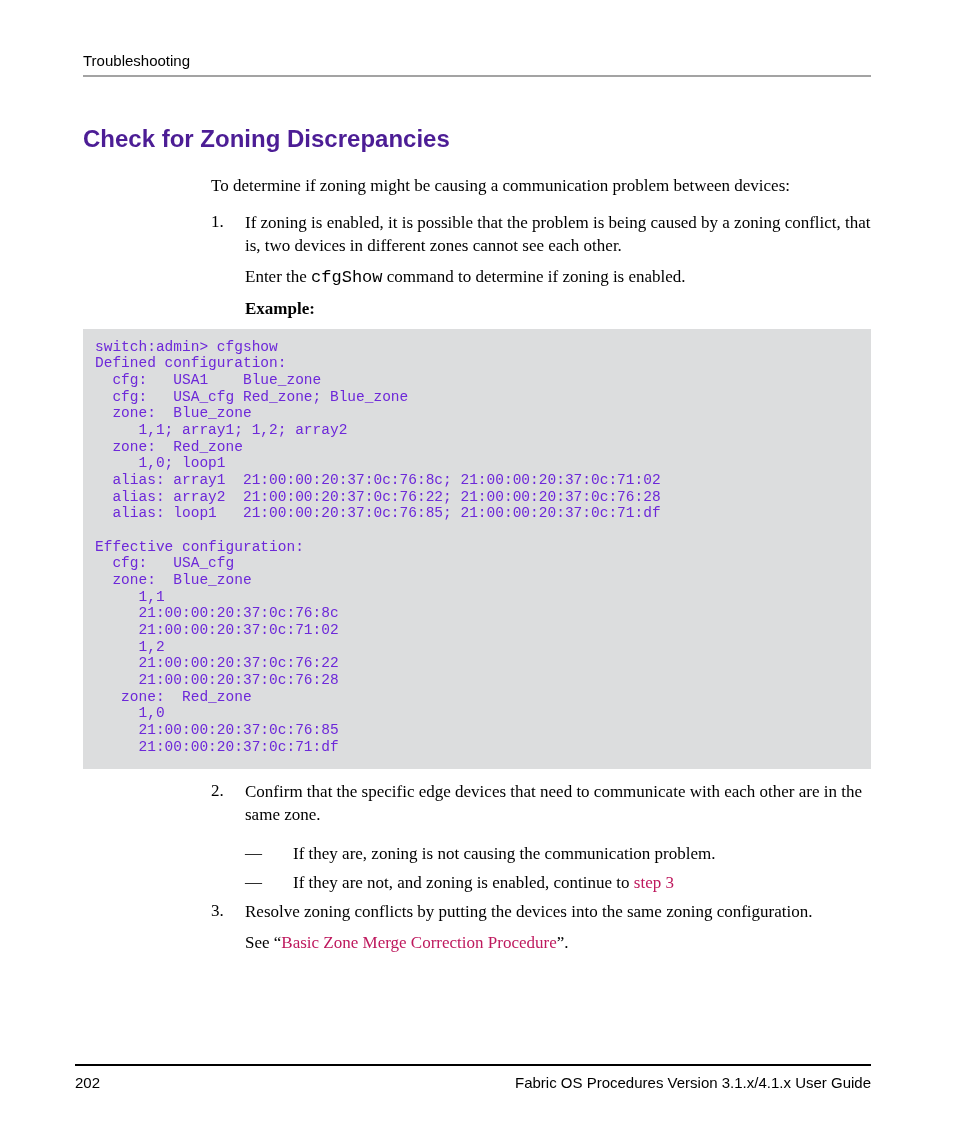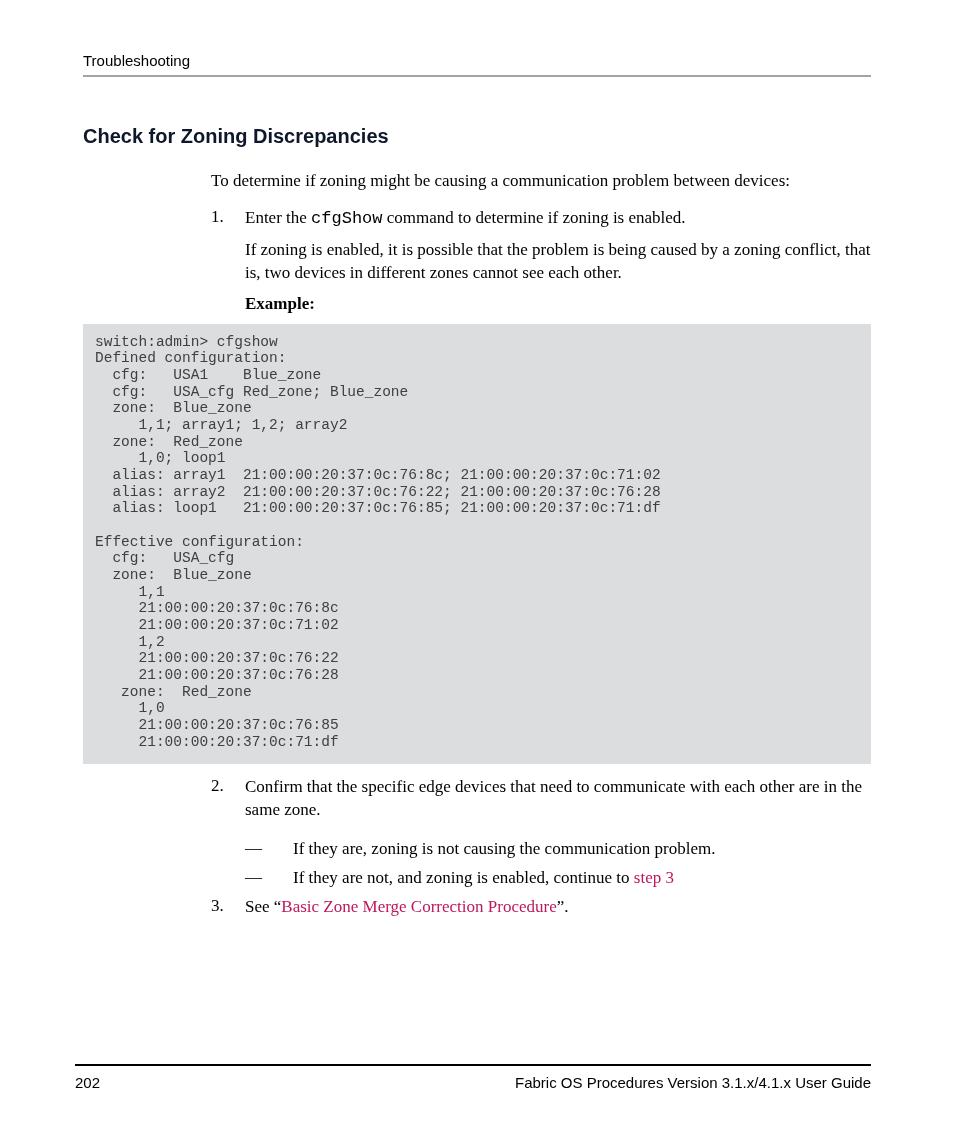--- a/index.html
+++ b/index.html
@@ -17,23 +17,23 @@
       font-family: Arial, Helvetica, sans-serif;
       font-size: 15px;
       font-weight: 400;
       color: #000;
       padding-bottom: 6px;
       border-bottom: 2px solid #a3a3a3;
       margin-bottom: 48px;
     }
     .title {
       font-family: Arial, Helvetica, sans-serif;
-      font-size: 20px;
+      font-size: 24px;
       font-weight: bold;
-      color: #0f172a;
+      color: #4c1d95;
       margin-bottom: 22px;
       letter-spacing: 0px;
     }
     .content {
       padding-left: 128px;
       padding-right: 0;
     }
     .intro {
       font-size: 17px;
       line-height: 1.35;
@@ -68,21 +68,21 @@
     .code-block {
       background: #dcddde;
       font-family: 'Courier New', monospace;
       font-size: 14.5px;
       line-height: 1.15;
       padding: 10px 12px 14px 12px;
       white-space: pre;
       margin-left: 0;
       margin-right: 0;
       margin-bottom: 12px;
-      color: #404040;
+      color: #6d28d9;
     }
     .content2 {
       padding-left: 128px;
     }
     .dash-row {
       display: flex;
       margin-bottom: 6px;
       padding-left: 34px;
     }
     .dash {
@@ -119,24 +119,24 @@
   <div class="header">Troubleshooting</div>
 
   <h1 class="title">Check for Zoning Discrepancies</h1>
 
   <div class="content">
     <p class="intro">To determine if zoning might be causing a communication problem between devices:</p>
 
     <div class="step-row">
       <div class="step-num">1.</div>
       <div class="step-body">
+        <div class="step-para">If zoning is enabled, it is possible that the problem is being caused by a zoning conflict, that is, two devices in different zones cannot see each other.</div>
         <div class="step-para">
           <span>Enter the </span><span class="mono-inline">cfgShow</span><span> command to determine if zoning is enabled.</span>
         </div>
-        <div class="step-para">If zoning is enabled, it is possible that the problem is being caused by a zoning conflict, that is, two devices in different zones cannot see each other.</div>
         <div class="example-label">Example:</div>
       </div>
     </div>
   </div>
 
   <div class="code-block">switch:admin&gt; cfgshow
 Defined configuration:
   cfg:   USA1    Blue_zone
   cfg:   USA_cfg Red_zone; Blue_zone
   zone:  Blue_zone
@@ -175,20 +175,21 @@
     <div class="dash-row">
       <div class="dash">—</div>
       <div class="dash-body">
         <span>If they are not, and zoning is enabled, continue to </span><span class="link">step 3</span>
       </div>
     </div>
 
     <div class="step-row" style="margin-top:6px;">
       <div class="step-num">3.</div>
       <div class="step-body">
+        <div class="step-para">Resolve zoning conflicts by putting the devices into the same zoning configuration.</div>
         <div class="step-para">
           <span>See “</span><span class="link">Basic Zone Merge Correction Procedure</span><span>”.</span>
         </div>
       </div>
     </div>
   </div>
 </div>
 
 <div class="footer">
   <span>202</span>

